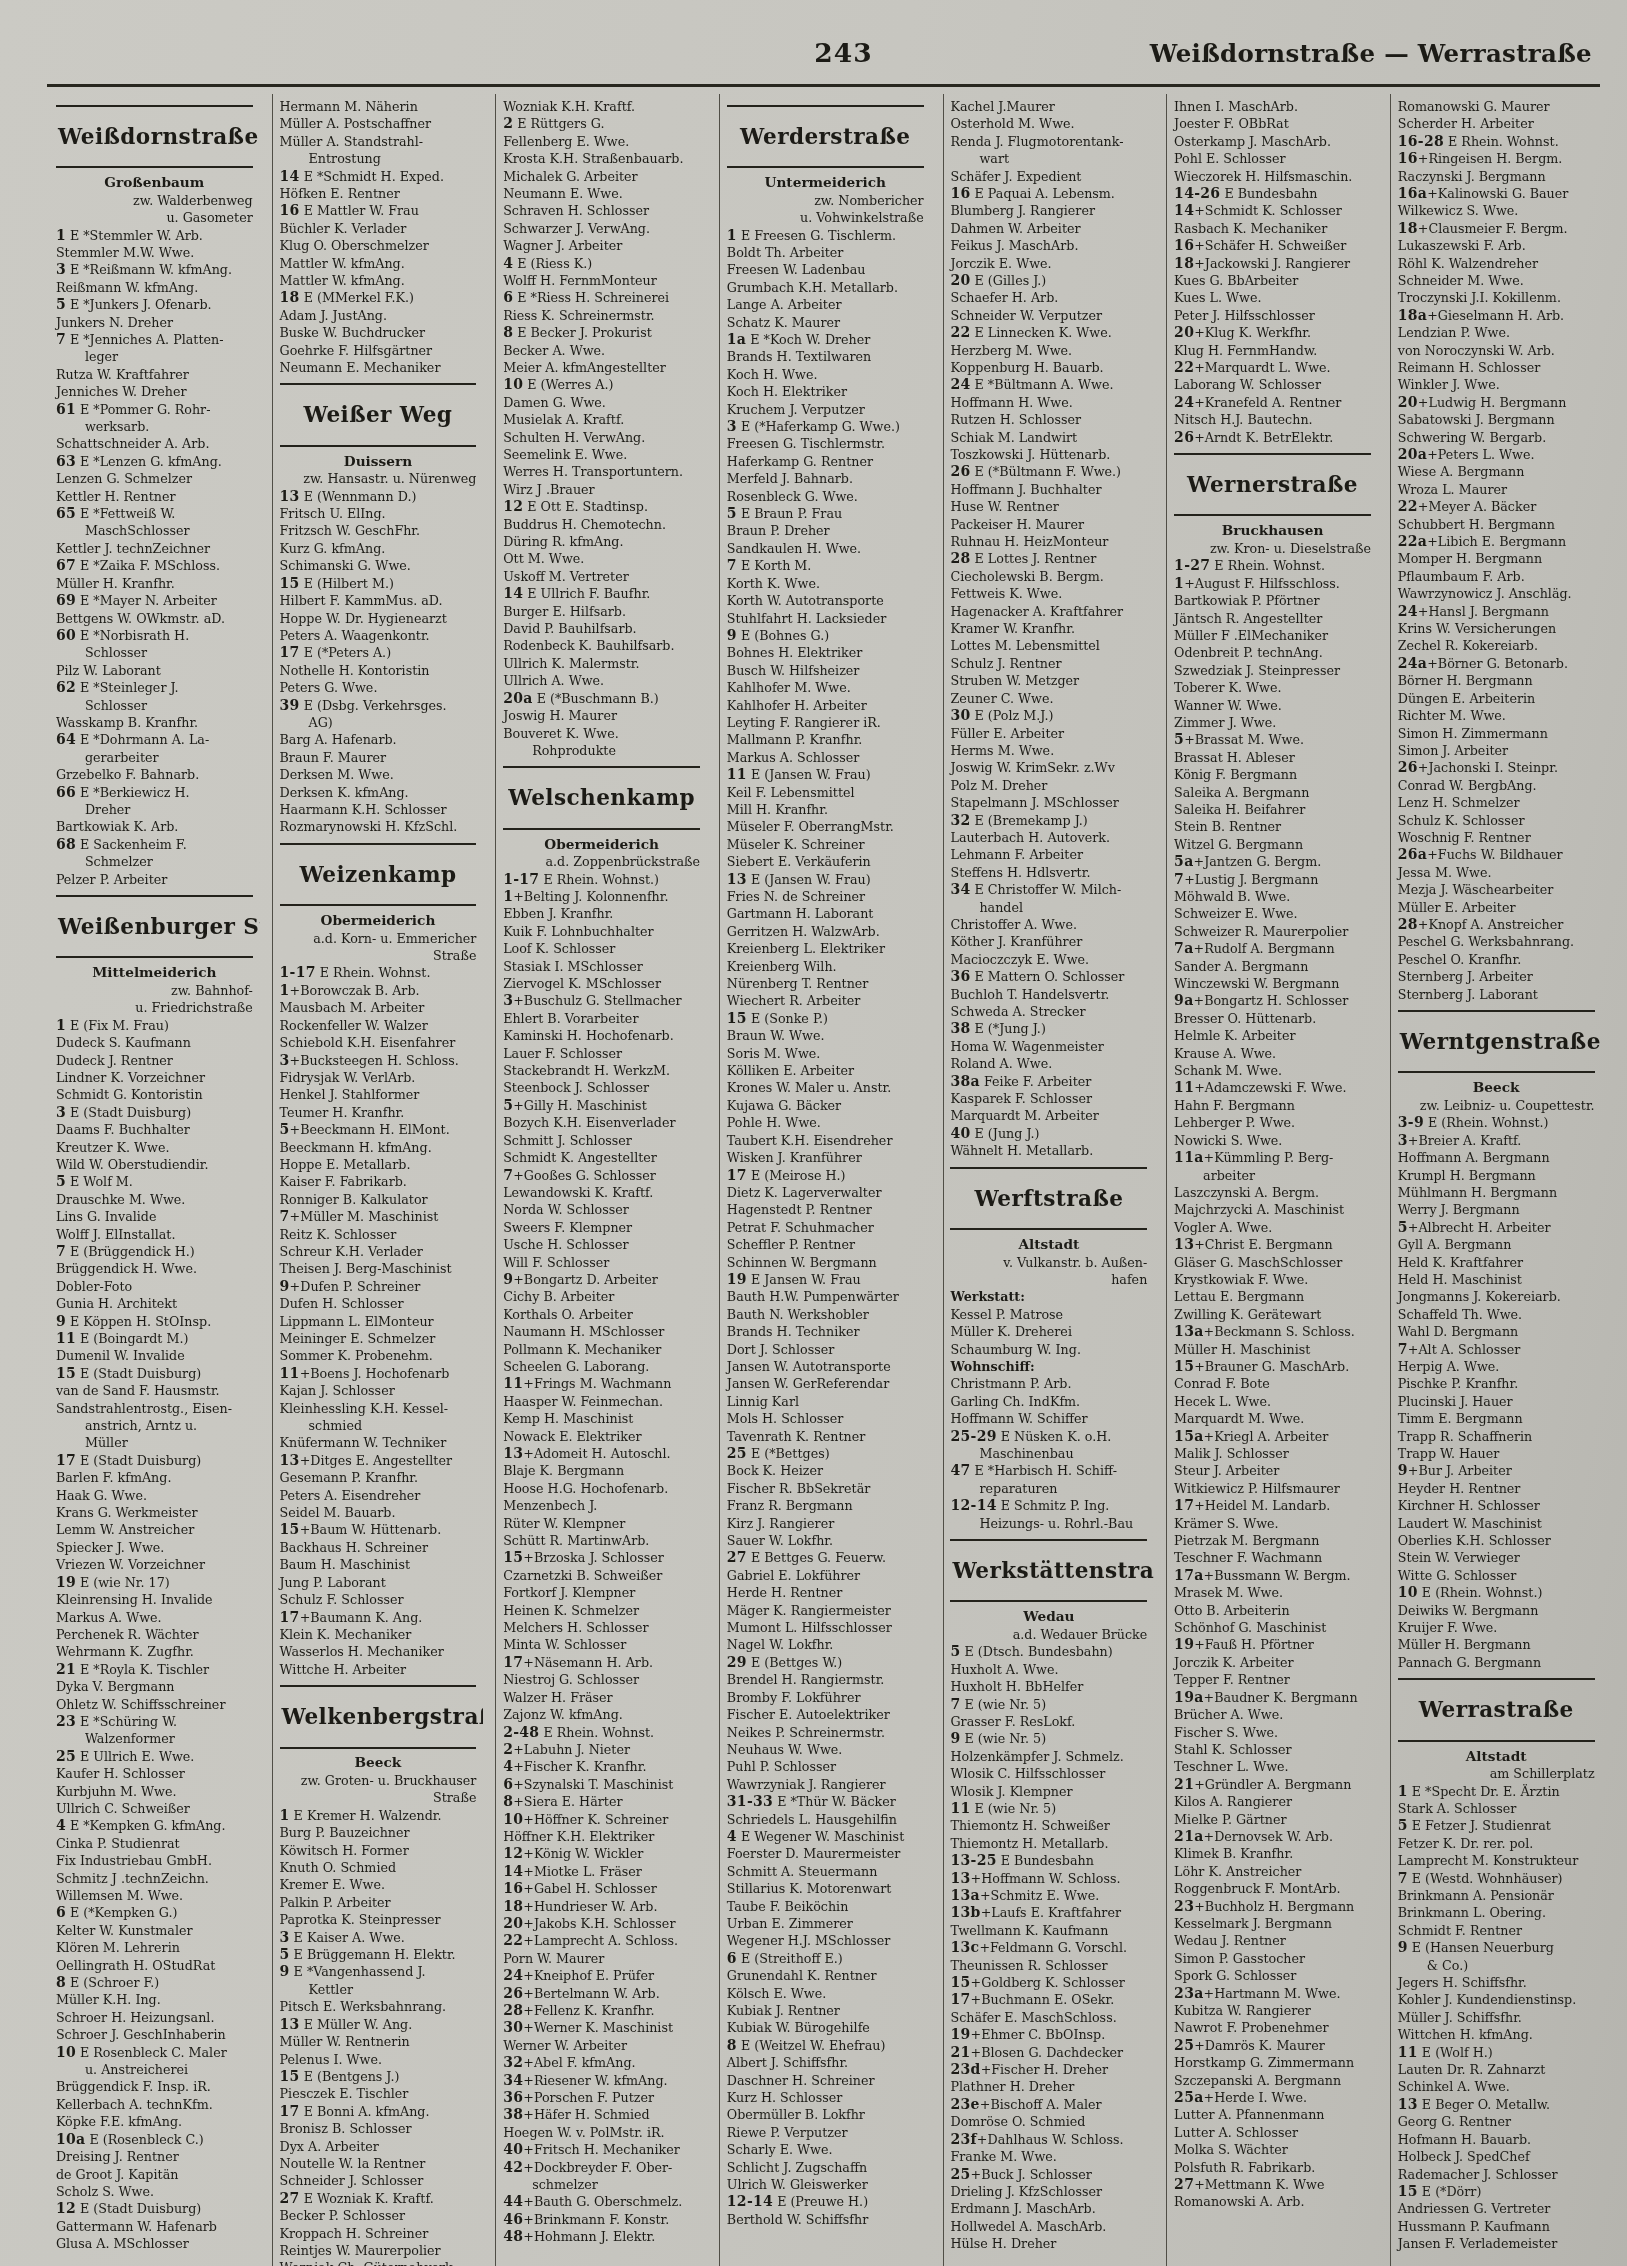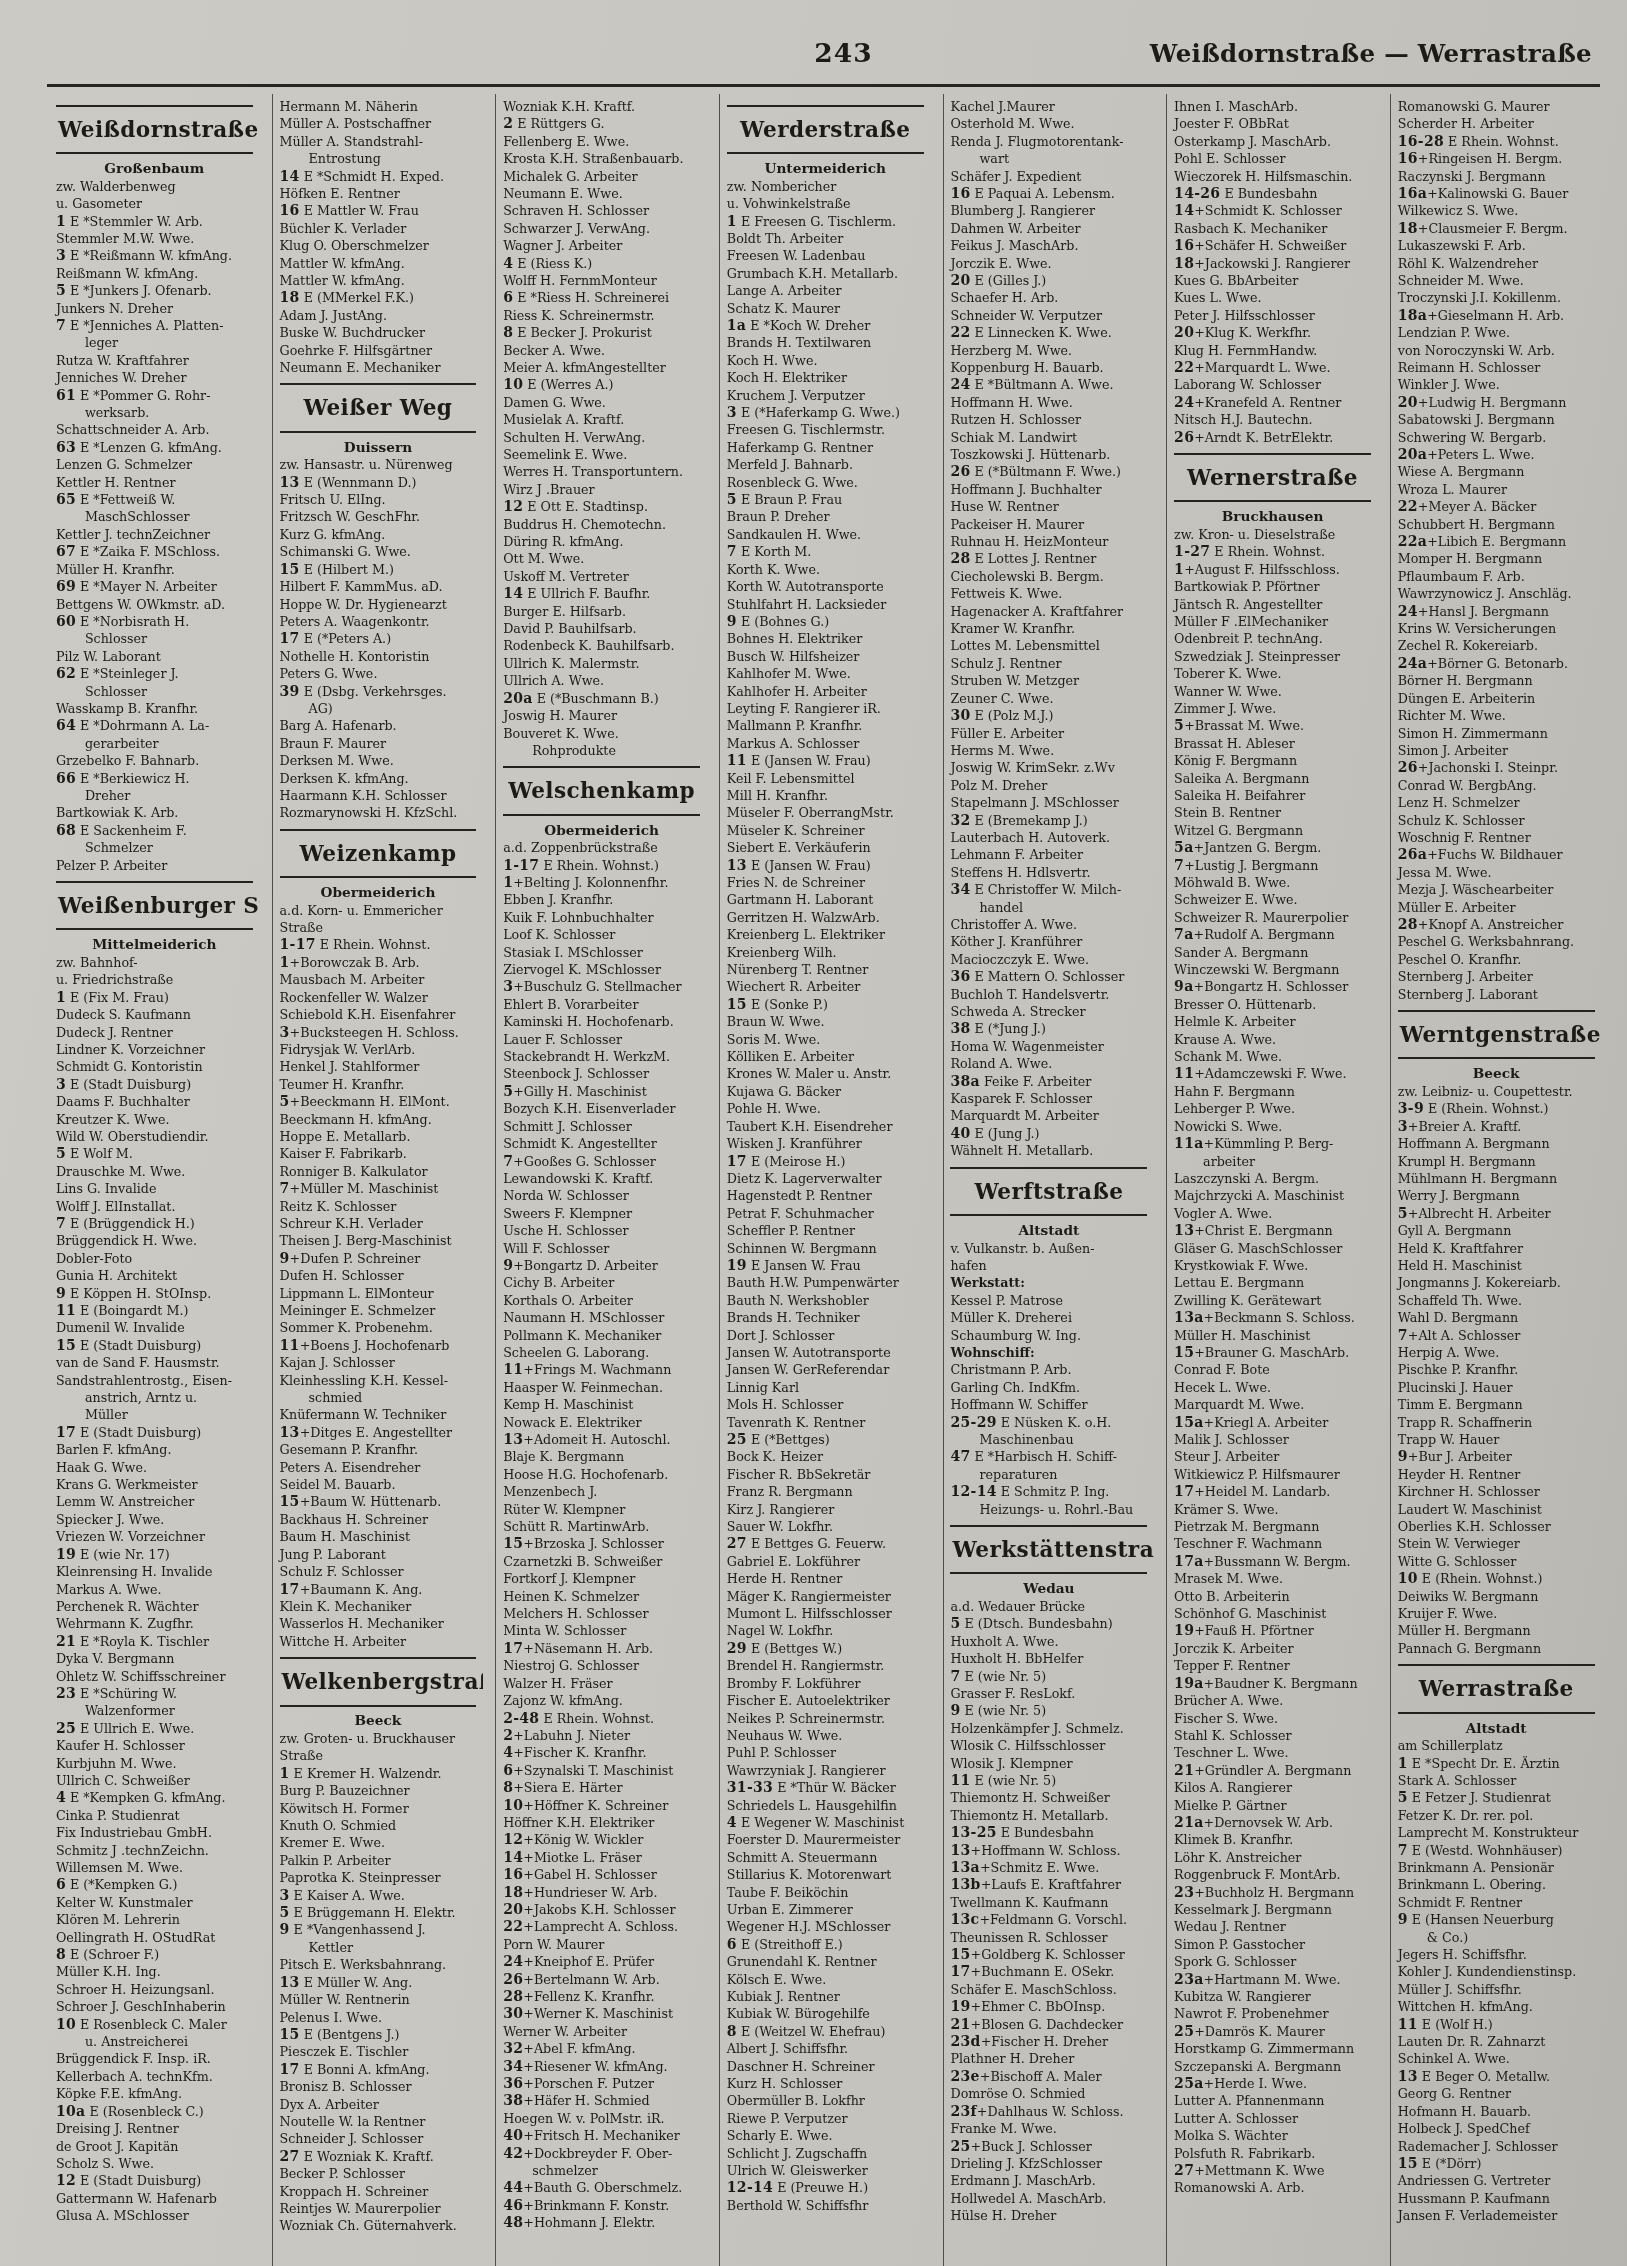--- a/index.html
+++ b/index.html
@@ -12,26 +12,26 @@
           font-size:26.5px;font-weight:bold;letter-spacing:1px;}
   .htitle{position:absolute;right:2px;top:2px;font-size:24.5px;font-weight:bold;letter-spacing:0.3px;}
   .hrule{position:absolute;top:84px;left:47px;right:27.4px;height:2.9px;background:#28271f;}
   .cols{position:absolute;top:94px;left:49px;right:25.5px;bottom:0;display:flex;}
   .col{flex:1 1 0;padding:3.9px 6.9px 0 6.9px;overflow:hidden;}
   .col + .col{border-left:1px solid #504e46;margin-left:12px;}
   .ln{font-size:12.7px;line-height:17.4px;}
   .e{padding-left:15.7px;text-indent:-15.7px;}
   .e b{font-size:14px;letter-spacing:0.3px;}
   .i{padding-left:29px;}
-  .c{text-align:left;}
+  .c{text-align:right;}
   .b{text-align:center;font-weight:bold;font-size:13.7px;line-height:18.6px;}
   .s{font-weight:bold;}
   .h{font-size:21.6px;font-weight:bold;text-align:center;line-height:25.5px;
      border-top:2px solid #23221b;border-bottom:2px solid #23221b;
-     margin:6.9px 0 4.9px 0;padding:10px 2px;letter-spacing:0.4px;white-space:nowrap;}
+     margin:6.9px 0 4.9px 0;padding:17px 2px;letter-spacing:0.4px;white-space:nowrap;}
 </style>
 </head>
 <body>
 
 <div class="page">
   <div class="hdr">
     <div class="pageno">243</div>
     <div class="htitle">Weißdornstraße — Werrastraße</div>
   </div>
   <div class="hrule"></div>

